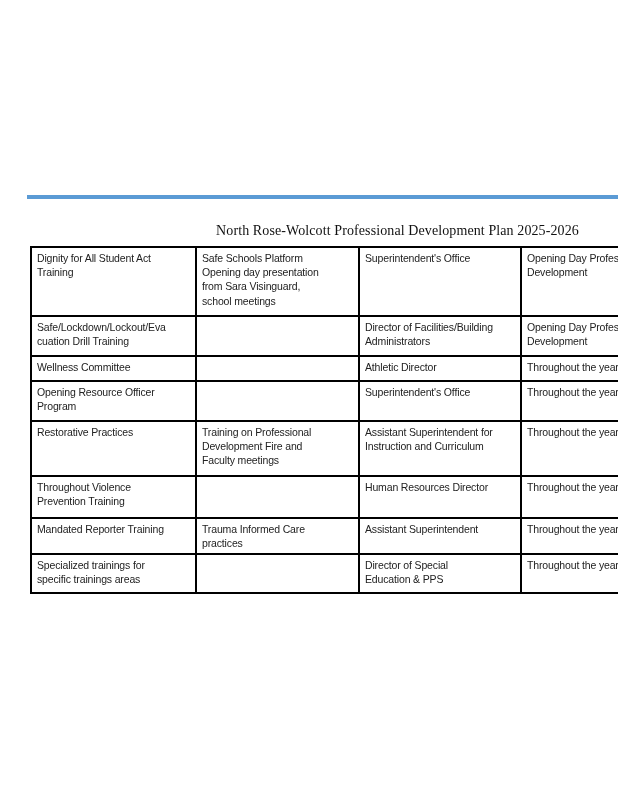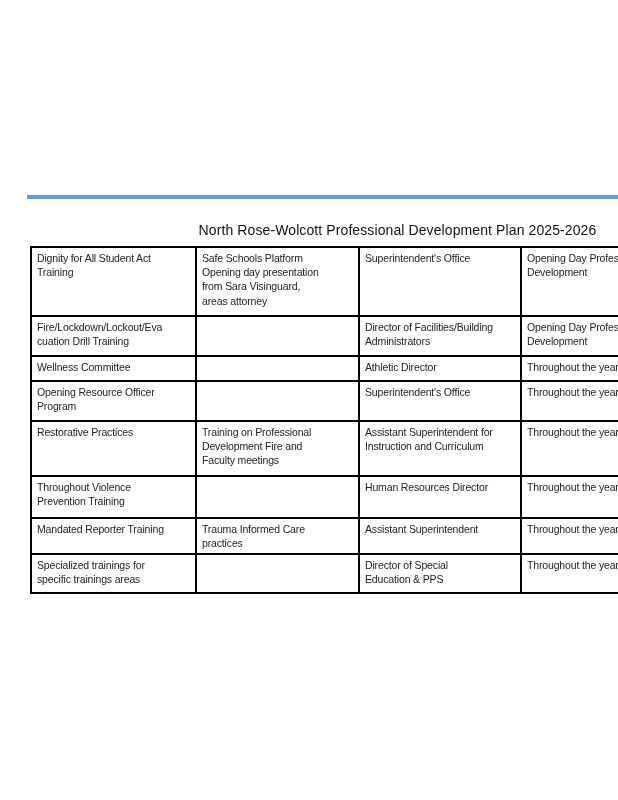--- a/index.html
+++ b/index.html
@@ -23,21 +23,21 @@
     background: #5b9bd5;
   }
   .title-wrap {
     position: absolute;
     left: 30px;
     top: 221px;
     width: 735px;
     text-align: center;
   }
   .doc-title {
-    font-family: Liberation Sans, sans-serif;
+    font-family: Liberation Serif, serif;
     font-size: 14px;
     color: #111111;
     letter-spacing: 0.1px;
     white-space: nowrap;
   }
   table.pd-table {
     position: absolute;
     left: 30px;
     top: 246px;
     width: 652px;
@@ -77,33 +77,33 @@
   <tbody>
       <tr style="height: 69px;">
         <td>
           <div class="line">Dignity for All Student Act</div>
           <div class="line">Training</div>
         </td>
         <td>
           <div class="line">Safe Schools Platform</div>
           <div class="line">Opening day presentation</div>
           <div class="line">from Sara Visinguard,</div>
-          <div class="line">areas attorney</div>
+          <div class="line">school meetings</div>
         </td>
         <td>
           <div class="line">Superintendent's Office</div>
         </td>
         <td>
           <div class="line">Opening Day Professional</div>
           <div class="line">Development</div>
         </td>
       </tr>
       <tr style="height: 40px;">
         <td>
-          <div class="line">Fire/Lockdown/Lockout/Eva</div>
+          <div class="line">Safe/Lockdown/Lockout/Eva</div>
           <div class="line">cuation Drill Training</div>
         </td>
         <td></td>
         <td>
           <div class="line">Director of Facilities/Building</div>
           <div class="line">Administrators</div>
         </td>
         <td>
           <div class="line">Opening Day Professional</div>
           <div class="line">Development</div>

